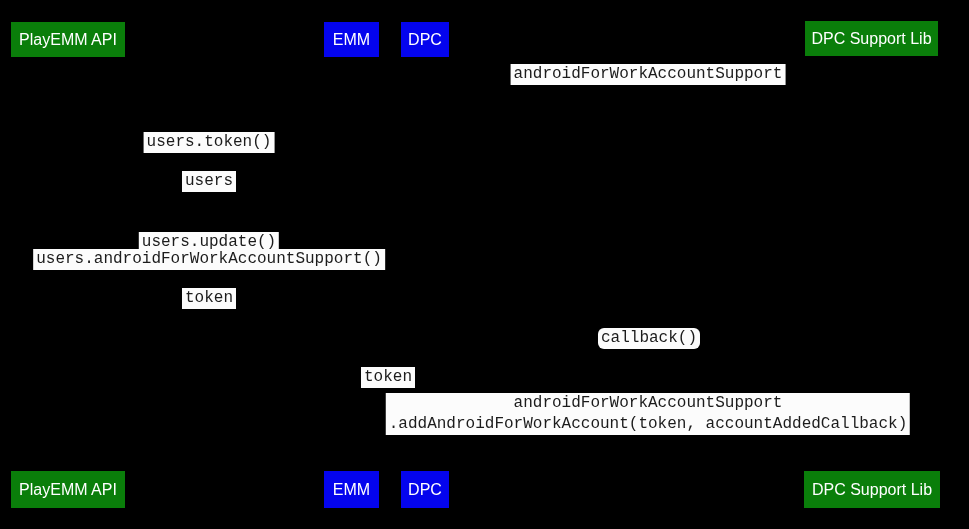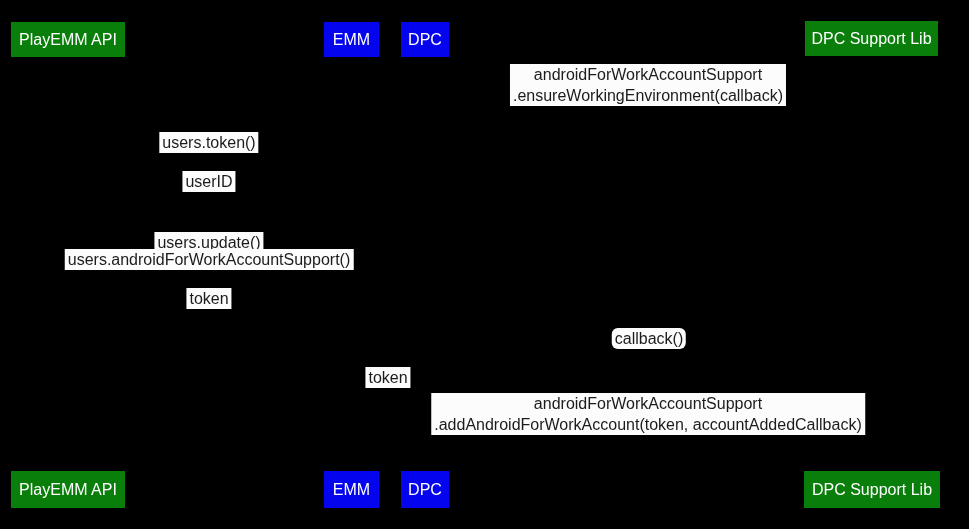--- a/index.html
+++ b/index.html
@@ -28,20 +28,21 @@
   .msg {
     position: absolute;
     transform: translateX(-50%);
     background: #fcfcfc;
     color: #1c1c1c;
     font-size: 16px;
     line-height: 21px;
     padding: 0 3px;
     white-space: nowrap;
     text-align: center;
+    font-family: Liberation Mono, monospace;
   }
   
   .a-playemm-top   { left: 11px;  top: 22px; width: 114px; }
   .a-emm-top       { left: 324px; top: 22px; width: 55px;  }
   .a-dpc-top       { left: 401px; top: 22px; width: 48px;  }
   .a-dpclib-top    { left: 805px; top: 21px; width: 133px; }
   
   .a-playemm-bot   { left: 11px;  top: 471px; width: 114px; }
   .a-emm-bot       { left: 324px; top: 471px; width: 55px;  }
   .a-dpc-bot       { left: 401px; top: 471px; width: 48px;  }
@@ -62,26 +63,25 @@
 
 <div id="canvas" style="background: rgb(0, 0, 0);">
 
   <div class="actor a-playemm-top" style="background: rgb(10, 126, 10);">PlayEMM API</div>
   <div class="actor a-emm-top" style="background: rgb(4, 4, 238);">EMM</div>
   <div class="actor a-dpc-top" style="background: rgb(4, 4, 238);">DPC</div>
   <div class="actor a-dpclib-top" style="background: rgb(10, 126, 10);">DPC Support Lib</div>
 
   <div class="msg m-ensure">
     <div>androidForWorkAccountSupport</div>
-    <div>.ensureWorkingEnvironment(callback)</div>
   </div>
 
   <div class="msg m-insert">users.token()</div>
 
-  <div class="msg m-userid">userID</div>
+  <div class="msg m-userid">users</div>
 
   <div class="msg m-update">users.update()</div>
 
   <div class="msg m-gentoken">users.androidForWorkAccountSupport()</div>
 
   <div class="msg m-token-return">token</div>
 
   <div class="msg m-callback">callback()</div>
 
   <div class="msg m-token-fwd">token</div>

